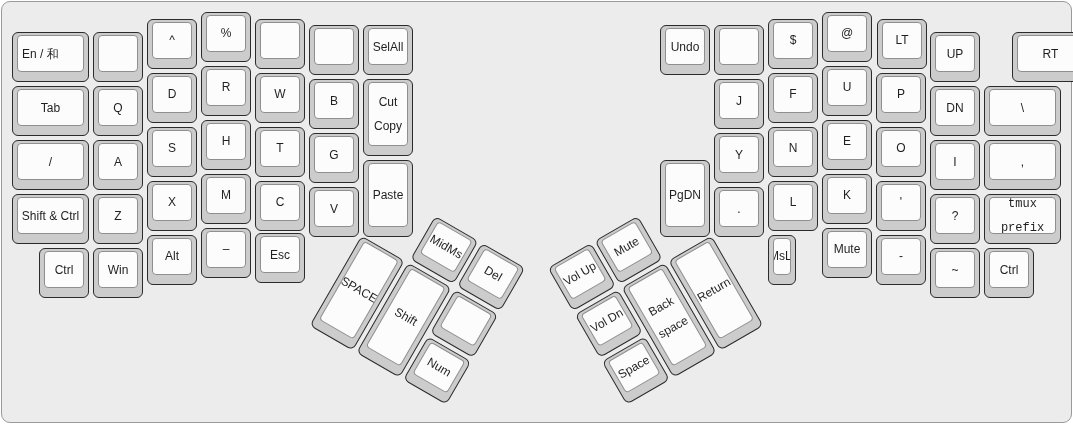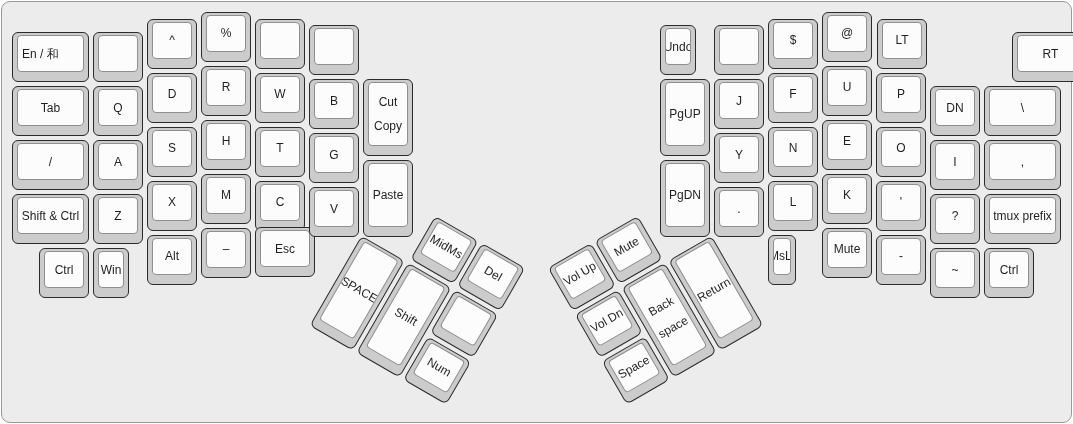--- a/index.html
+++ b/index.html
@@ -56,21 +56,21 @@
       </div>
       <div class="key" style="left: 12px; top: 140px; width: 77px; height: 50px;">
         <div class="cap">/</div>
       </div>
       <div class="key" style="left: 12px; top: 194px; width: 77px; height: 50px;">
         <div class="cap">Shift &amp; Ctrl</div>
       </div>
       <div class="key" style="left: 39px; top: 248px; width: 50px; height: 50px;">
         <div class="cap">Ctrl</div>
       </div>
-      <div class="key" style="left: 93px; top: 248px; width: 36px; height: 50px;">
+      <div class="key" style="left: 93px; top: 248px; width: 50px; height: 50px;">
         <div class="cap">Win</div>
       </div>
       <div class="key" style="left: 93px; top: 32px; width: 50px; height: 50px;">
         <div class="cap"></div>
       </div>
       <div class="key" style="left: 93px; top: 86px; width: 50px; height: 50px;">
         <div class="cap">Q</div>
       </div>
       <div class="key" style="left: 93px; top: 140px; width: 50px; height: 50px;">
         <div class="cap">A</div>
@@ -113,34 +113,37 @@
       </div>
       <div class="key" style="left: 255px; top: 72.5px; width: 50px; height: 50px;">
         <div class="cap">W</div>
       </div>
       <div class="key" style="left: 255px; top: 126.5px; width: 50px; height: 50px;">
         <div class="cap">T</div>
       </div>
       <div class="key" style="left: 255px; top: 180.5px; width: 50px; height: 50px;">
         <div class="cap">C</div>
       </div>
-      <div class="key" style="left: 255px; top: 227px; width: 60px; height: 50px;">
+      <div class="key" style="left: 255px; top: 233px; width: 50px; height: 50px;">
         <div class="cap">Esc</div>
       </div>
       <div class="key" style="left: 309px; top: 25.25px; width: 50px; height: 50px;">
         <div class="cap"></div>
       </div>
       <div class="key" style="left: 309px; top: 79.25px; width: 50px; height: 50px;">
         <div class="cap">B</div>
       </div>
       <div class="key" style="left: 309px; top: 133.25px; width: 50px; height: 50px;">
         <div class="cap">G</div>
       </div>
       <div class="key" style="left: 309px; top: 187.25px; width: 50px; height: 50px;">
         <div class="cap">V</div>
+      </div>
+      <div class="key" style="left: 363px; top: 25.25px; width: 50px; height: 50px;">
+        <div class="cap">SelAll</div>
       </div>
       <div class="key" style="left: 363px; top: 79.25px; width: 50px; height: 77px;">
         <div class="cap">Cut Copy</div>
       </div>
       <div class="key" style="left: 363px; top: 160.25px; width: 50px; height: 77px; text-decoration: underline;">
         <div class="cap">Paste</div>
       </div>
     </div>
   <div class="group" style="transform: rotate(30deg); transform-origin: 361px 232.5px;">
       <div class="key" style="left: 417px; top: 180.5px; width: 50px; height: 50px;">
@@ -156,25 +159,22 @@
         <div class="cap">Shift</div>
       </div>
       <div class="key" style="left: 471px; top: 234.5px; width: 50px; height: 50px;">
         <div class="cap"></div>
       </div>
       <div class="key" style="left: 471px; top: 288.5px; width: 50px; height: 50px;">
         <div class="cap">Num</div>
       </div>
     </div>
   <div class="group">
-      <div class="key" style="left: 660px; top: 25.25px; width: 36px; height: 50px;">
+      <div class="key" style="left: 660px; top: 25.25px; width: 50px; height: 50px;">
         <div class="cap">Undo</div>
-      </div>
-      <div class="key" style="left: 660px; top: 79.25px; width: 50px; height: 77px;">
-        <div class="cap">PgUP</div>
       </div>
       <div class="key" style="left: 660px; top: 160.25px; width: 50px; height: 77px;">
         <div class="cap">PgDN</div>
       </div>
       <div class="key" style="left: 714px; top: 25.25px; width: 50px; height: 50px;">
         <div class="cap"></div>
       </div>
       <div class="key" style="left: 714px; top: 79.25px; width: 50px; height: 50px;">
         <div class="cap">J</div>
       </div>
@@ -222,20 +222,23 @@
       </div>
       <div class="key" style="left: 876px; top: 126.5px; width: 50px; height: 50px;">
         <div class="cap">O</div>
       </div>
       <div class="key" style="left: 876px; top: 180.5px; width: 50px; height: 50px;">
         <div class="cap">'</div>
       </div>
       <div class="key" style="left: 876px; top: 234.5px; width: 50px; height: 50px;">
         <div class="cap">-</div>
       </div>
+      <div class="key" style="left: 930px; top: 32px; width: 50px; height: 50px;">
+        <div class="cap">UP</div>
+      </div>
       <div class="key" style="left: 930px; top: 86px; width: 50px; height: 50px;">
         <div class="cap">DN</div>
       </div>
       <div class="key" style="left: 930px; top: 140px; width: 50px; height: 50px;">
         <div class="cap">I</div>
       </div>
       <div class="key" style="left: 930px; top: 194px; width: 50px; height: 50px;">
         <div class="cap">?</div>
       </div>
       <div class="key" style="left: 930px; top: 248px; width: 50px; height: 50px;">
@@ -243,21 +246,21 @@
       </div>
       <div class="key" style="left: 1012px; top: 32px; width: 77px; height: 50px;">
         <div class="cap">RT</div>
       </div>
       <div class="key" style="left: 984px; top: 86px; width: 77px; height: 50px;">
         <div class="cap">\</div>
       </div>
       <div class="key" style="left: 984px; top: 140px; width: 77px; height: 50px;">
         <div class="cap">,</div>
       </div>
-      <div class="key" style="left: 984px; top: 194px; width: 77px; height: 50px;">
+      <div class="key" style="left: 984px; top: 194px; width: 77px; height: 50px; font-family: Liberation Mono, monospace;">
         <div class="cap">tmux prefix</div>
       </div>
       <div class="key" style="left: 984px; top: 248px; width: 50px; height: 50px;">
         <div class="cap">Ctrl</div>
       </div>
     </div>
   <div class="group" style="transform: rotate(-30deg); transform-origin: 712px 232.5px;">
       <div class="key" style="left: 552px; top: 180.5px; width: 50px; height: 50px;">
         <div class="cap">Vol Up</div>
       </div>

